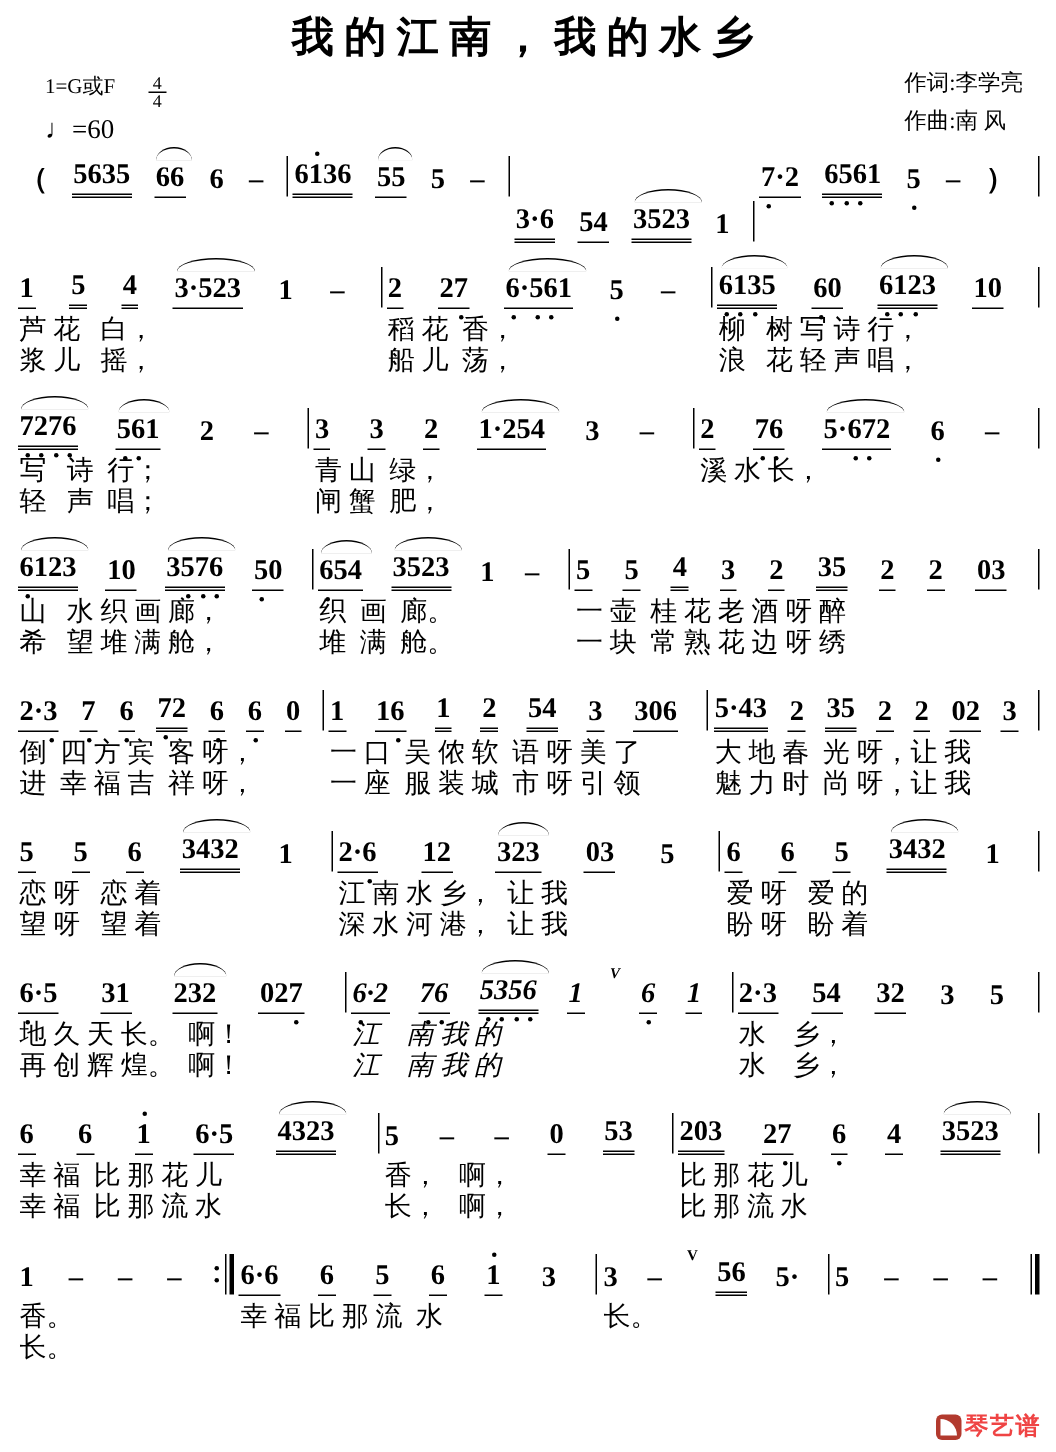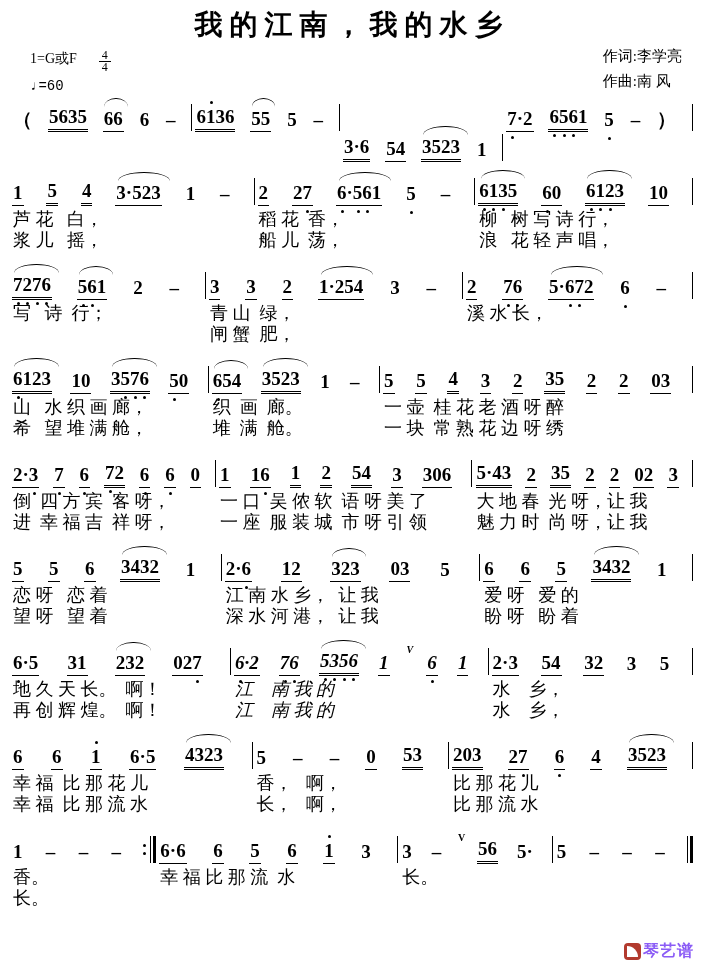--- a/index.html
+++ b/index.html
@@ -10,21 +10,21 @@
   }
   .header{position:relative;height:96px;}
   .title{
     text-align:center;font-size:28px;font-weight:bold;letter-spacing:7px;
     padding-top:6px;font-family:"DejaVu Serif",serif;
   }
   .meta-left{position:absolute;left:30px;top:50px;font-size:14px;line-height:18px;}
   .keyrow{display:flex;align-items:flex-start;gap:20px;}
   .frac{display:inline-flex;flex-direction:column;text-align:center;font-size:12px;line-height:11px;margin-left:2px;}
   .frac .num{border-bottom:1px solid #000;padding:0 3px;}
-  .temporow{margin-top:4px;font-size:14px;font-family:Liberation Mono, monospace;}
+  .temporow{margin-top:4px;font-size:18px;}
   .credits{position:absolute;right:22px;top:44px;font-size:15px;line-height:25px;text-align:left;}
   #score{padding-top:2px;}
   .system{display:flex;justify-content:space-between;align-items:flex-start;padding:0 10px;margin-bottom:15px;}
   .system.intro{margin-bottom:10px;}
   .measure{display:flex;flex-direction:column;min-width:0;}
   .notes{display:flex;align-items:flex-end;justify-content:space-between;height:34px;}
   .tok{
     position:relative;font-weight:bold;font-size:19px;line-height:23px;
     padding:0 1px 1px 1px;margin:0 2px;white-space:nowrap;
   }
@@ -179,20 +179,21 @@
         <div class="notes">
           <span class="tok u2 arc"><span class="ch db">7</span><span class="ch db">2</span><span class="ch db">7</span><span class="ch db">6</span></span>
           <span class="tok u1 arc"><span class="ch db">5</span><span class="ch db">6</span><span class="ch">1</span></span>
           <span class="tok"><span class="ch">2</span></span>
           <span class="tok"><span class="ch">–</span></span>
           <span class="bar">
             <span class="bl thin"></span>
           </span>
         </div>
         <div class="lyric l1">写   诗  行；</div>
+        <div class="lyric l2">轻   声  唱；</div>
       </div>
       <div class="measure" style="flex-grow: 6;">
         <div class="notes">
           <span class="tok u1"><span class="ch">3</span></span>
           <span class="tok u1"><span class="ch">3</span></span>
           <span class="tok u1"><span class="ch">2</span></span>
           <span class="tok u1 arc"><span class="ch">1</span><span class="ch">·</span><span class="ch">2</span><span class="ch">5</span><span class="ch">4</span></span>
           <span class="tok"><span class="ch">3</span></span>
           <span class="tok"><span class="ch">–</span></span>
           <span class="bar">
@@ -502,14 +503,14 @@
           </span>
         </div>
         <div class="lyric l1"> </div>
         <div class="lyric l2"> </div>
       </div>
     </div>
   </div>
 
 <div class="watermark">
   <span class="wm-icon" style="background: rgb(178, 58, 46);"></span>
-  <span class="wm-text" style="color: #8b5cf6;">琴艺谱</span>
+  <span class="wm-text" style="color: #ef4444;">琴艺谱</span>
 </div>
 
 </body></html>

